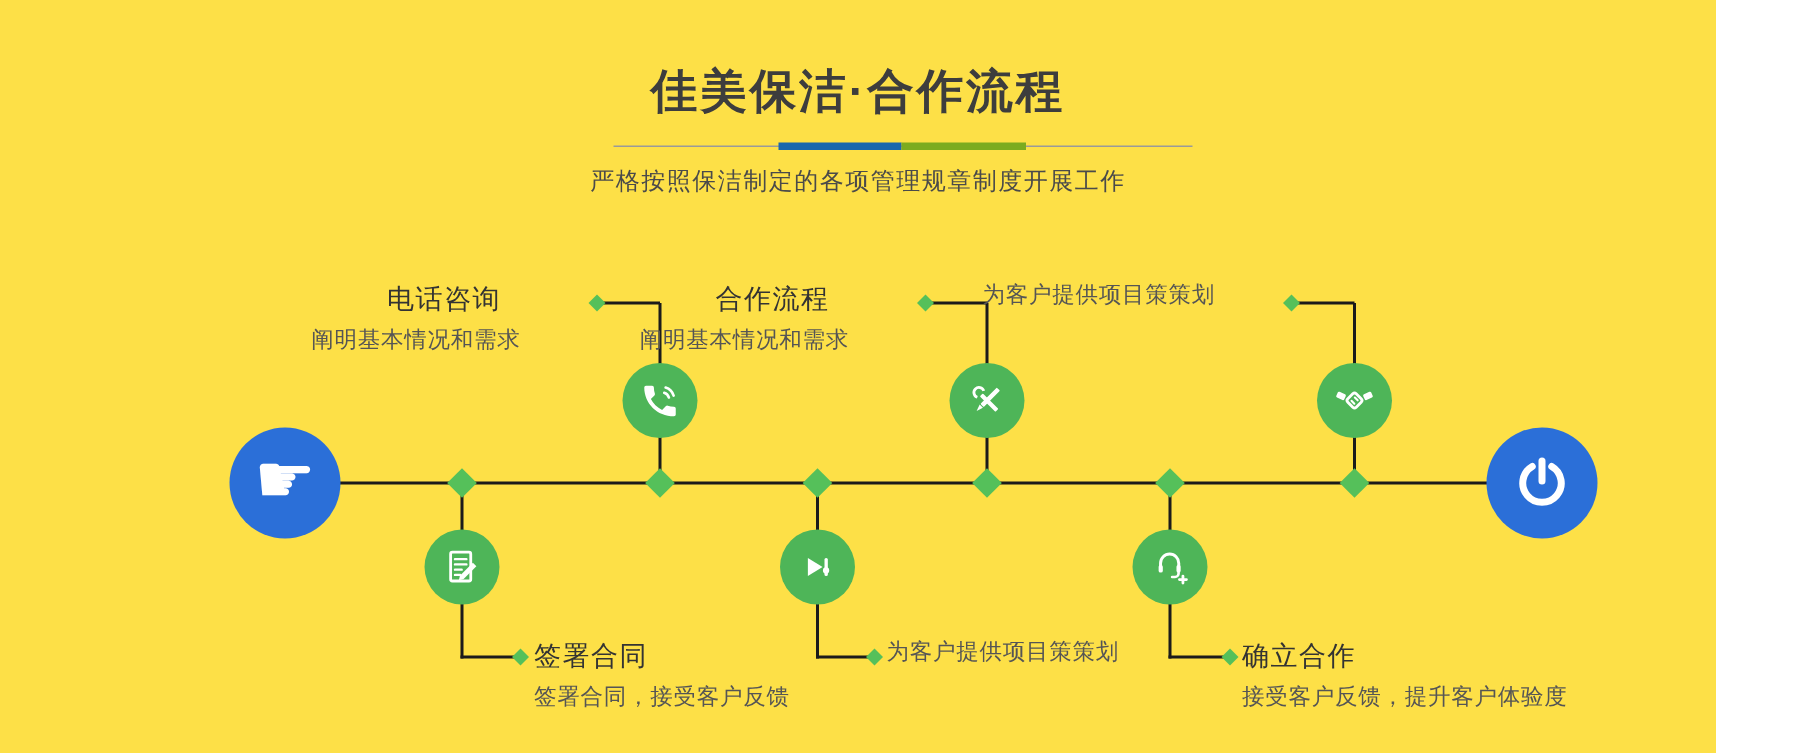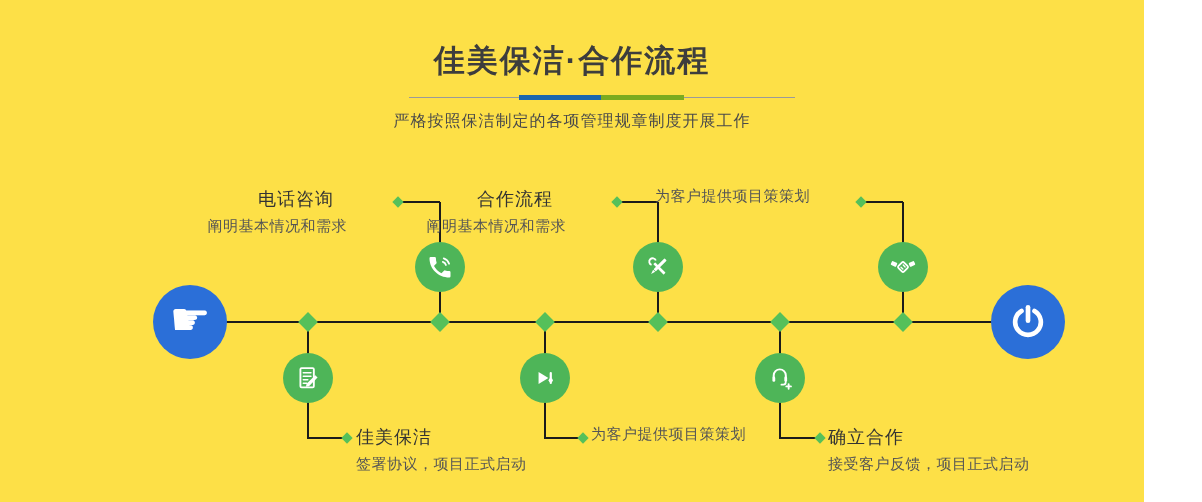--- a/index.html
+++ b/index.html
@@ -162,24 +162,24 @@
   </div>
   <div class="step-label top" style="right:578px; top:187px;">
     <span class="step-title">合作流程</span>
     <span class="step-desc">阐明基本情况和需求</span>
   </div>
   <div class="step-label top" style="right:334px; top:187px;">
     <span class="step-desc">为客户提供项目策策划</span>
   </div>
 
   <div class="step-label bottom" style="left:356px; top:425px;">
-    <span class="step-title">佳美保洁</span>
-    <span class="step-desc">签署协议，项目正式启动</span>
+    <span class="step-title">签署合同</span>
+    <span class="step-desc">签署合同，接受客户反馈</span>
   </div>
   <div class="step-label bottom" style="left:591px; top:425px;">
     <span class="step-desc">为客户提供项目策策划</span>
   </div>
   <div class="step-label bottom" style="left:828px; top:425px;">
     <span class="step-title">确立合作</span>
-    <span class="step-desc">接受客户反馈，项目正式启动</span>
+    <span class="step-desc">接受客户反馈，提升客户体验度</span>
   </div>
 
 </div>
 
 </body></html>

